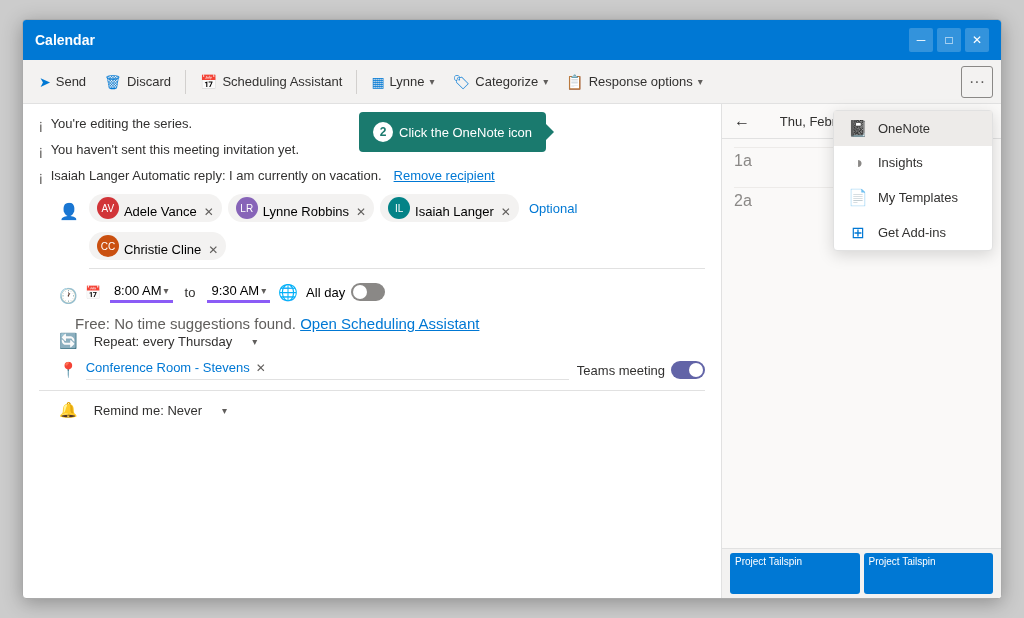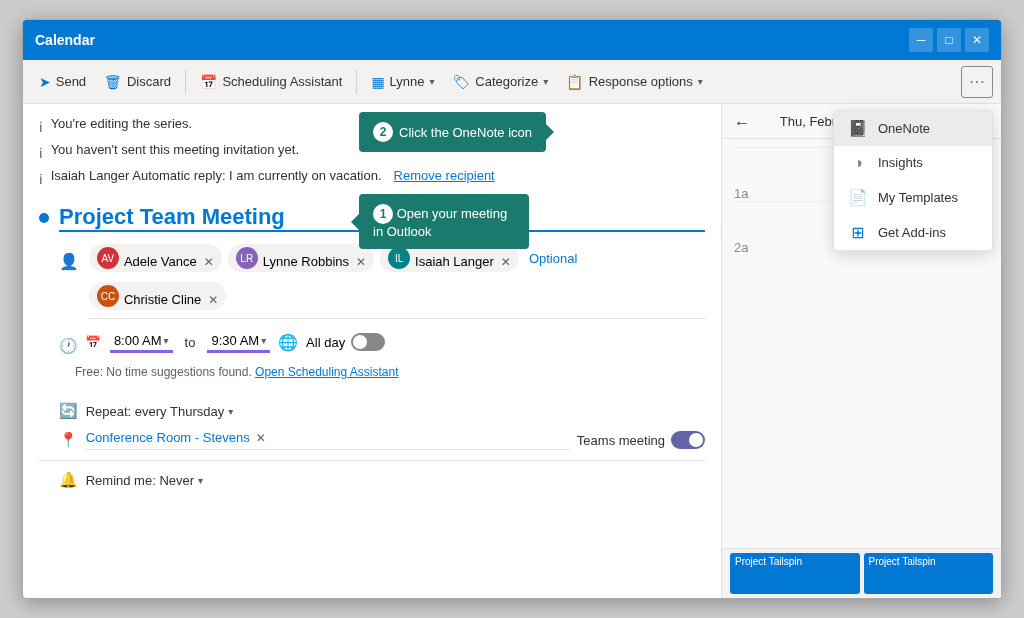--- a/index.html
+++ b/index.html
@@ -49,43 +49,43 @@
     .date-row { display: flex; align-items: center; gap: 8px; margin: 10px 0; padding-left: 20px; font-size: 13px; }
     .date-input { border: none; outline: none; font-size: 13px; background: transparent; border-bottom: 1px solid #e1e1e1; padding: 2px 4px; }
     .time-select { display: flex; align-items: center; gap: 2px; border-bottom: 3px solid #8b5cf6; padding: 2px 4px; cursor: pointer; justify-content: center; }
     .separator { color: #323130; padding: 0 4px; }
     .allday-row { display: flex; align-items: center; gap: 6px; }
     .toggle { width: 34px; height: 18px; background: #8a8886; border-radius: 9px; position: relative; cursor: pointer; }
     .toggle.off .toggle-thumb { left: 2px; }
     .toggle-thumb { width: 14px; height: 14px; background: #fff; border-radius: 50%; position: absolute; top: 2px; left: 18px; transition: left 0.2s; }
     
     
-    .free-row { padding-left: 36px; font-size: 12px; color: #605e5c; margin-bottom: 23px; }
+    .free-row { padding-left: 36px; font-size: 15px; color: #605e5c; margin-bottom: 0; }
     .free-row .open-link { color: #0078d4; cursor: pointer; }
     
     
     .repeat-row { display: flex; align-items: center; gap: 8px; padding-left: 20px; margin-bottom: 10px; font-size: 13px; }
-    .repeat-select { display: flex; align-items: center; gap: 4px; cursor: pointer; color: #323130; }
+    .repeat-select { display: flex; align-items: center; gap: 20px; cursor: pointer; color: #323130; margin-left: 8px; }
     
     
     .location-row { display: flex; align-items: center; gap: 8px; padding-left: 20px; margin-bottom: 10px; border-bottom: 1px solid #e1e1e1; padding-bottom: 10px; }
     .location-remove { color: #605e5c; cursor: pointer; font-size: 12px; }
     .teams-row { display: flex; align-items: center; gap: 6px; font-size: 13px; color: #323130; }
     
     
     .remind-row { display: flex; align-items: center; gap: 8px; padding-left: 20px; font-size: 13px; }
     
     
     .right-panel { width: 280px; border-left: 1px solid #e1e1e1; display: flex; flex-direction: column; background: #faf9f8; flex-shrink: 0; }
     .calendar-nav { display: flex; align-items: center; justify-content: space-between; padding: 8px 12px; border-bottom: 1px solid #e1e1e1; }
     .nav-arrow { background: none; border: none; cursor: pointer; font-size: 16px; color: #323130; }
     .calendar-date { font-size: 13px; color: #323130; }
     .time-slots { flex: 1; padding: 8px 12px; overflow-y: auto; }
     .time-slot { display: flex; align-items: flex-start; gap: 8px; min-height: 40px; border-top: 1px solid #edebe9; }
-    .time-label { font-size: 13px; color: #8a8886; width: 24px; flex-shrink: 0; padding-top: 4px; margin-top: 34px; }
+    .time-label { font-size: 16px; color: #8a8886; width: 24px; flex-shrink: 0; padding-top: 4px; }
     
     
     .dropdown-menu { position: absolute; right: 0; top: 0; background: #fff; border: 1px solid #e1e1e1; border-radius: 4px; box-shadow: 0 4px 16px rgba(0,0,0,0.15); min-width: 160px; z-index: 100; }
     .menu-item { display: flex; align-items: center; gap: 10px; padding: 8px 14px; font-size: 13px; color: #323130; cursor: pointer; }
     .menu-item.active { background: #edebe9; }
     .menu-icon { font-size: 16px; width: 20px; text-align: center; }
     .onenote-icon { color: #7719aa; }
     .insights-icon { color: #8a8886; }
     .templates-icon { color: #323130; }
     .addins-icon { color: #0078d4; }
@@ -187,31 +187,20 @@
       <div class="notification">
         <span class="notif-icon">ℹ</span>
         <span>You haven't sent this meeting invitation yet.</span>
       </div>
       <div class="notification">
         <span class="notif-icon">ℹ</span>
         <span>Isaiah Langer Automatic reply: I am currently on vacation.</span>
         <a class="remove-link" href="#">Remove recipient</a>
       </div>
 
-      <div style="position:relative;">
-        <div class="meeting-title-row">
-          <div class="title-dot"></div>
-          <input class="meeting-title-input" type="text" value="Project Team Meeting" style="">
-
-          <div class="tooltip-bubble bubble-1" style="position:absolute; left:320px; top:-10px;">
-            <span class="bubble-num">1</span>
-            <span>Open your meeting in Outlook</span>
-          </div>
-        </div>
-      </div>
 
       <div class="attendees-row">
         <span class="field-icon">👤</span>
         <div class="attendees-container">
           <div class="attendee-chip">
             <div class="attendee-avatar av-adele">AV</div>
             <span>Adele Vance</span>
             <span class="chip-remove">✕</span>
           </div>
           <div class="attendee-chip">

